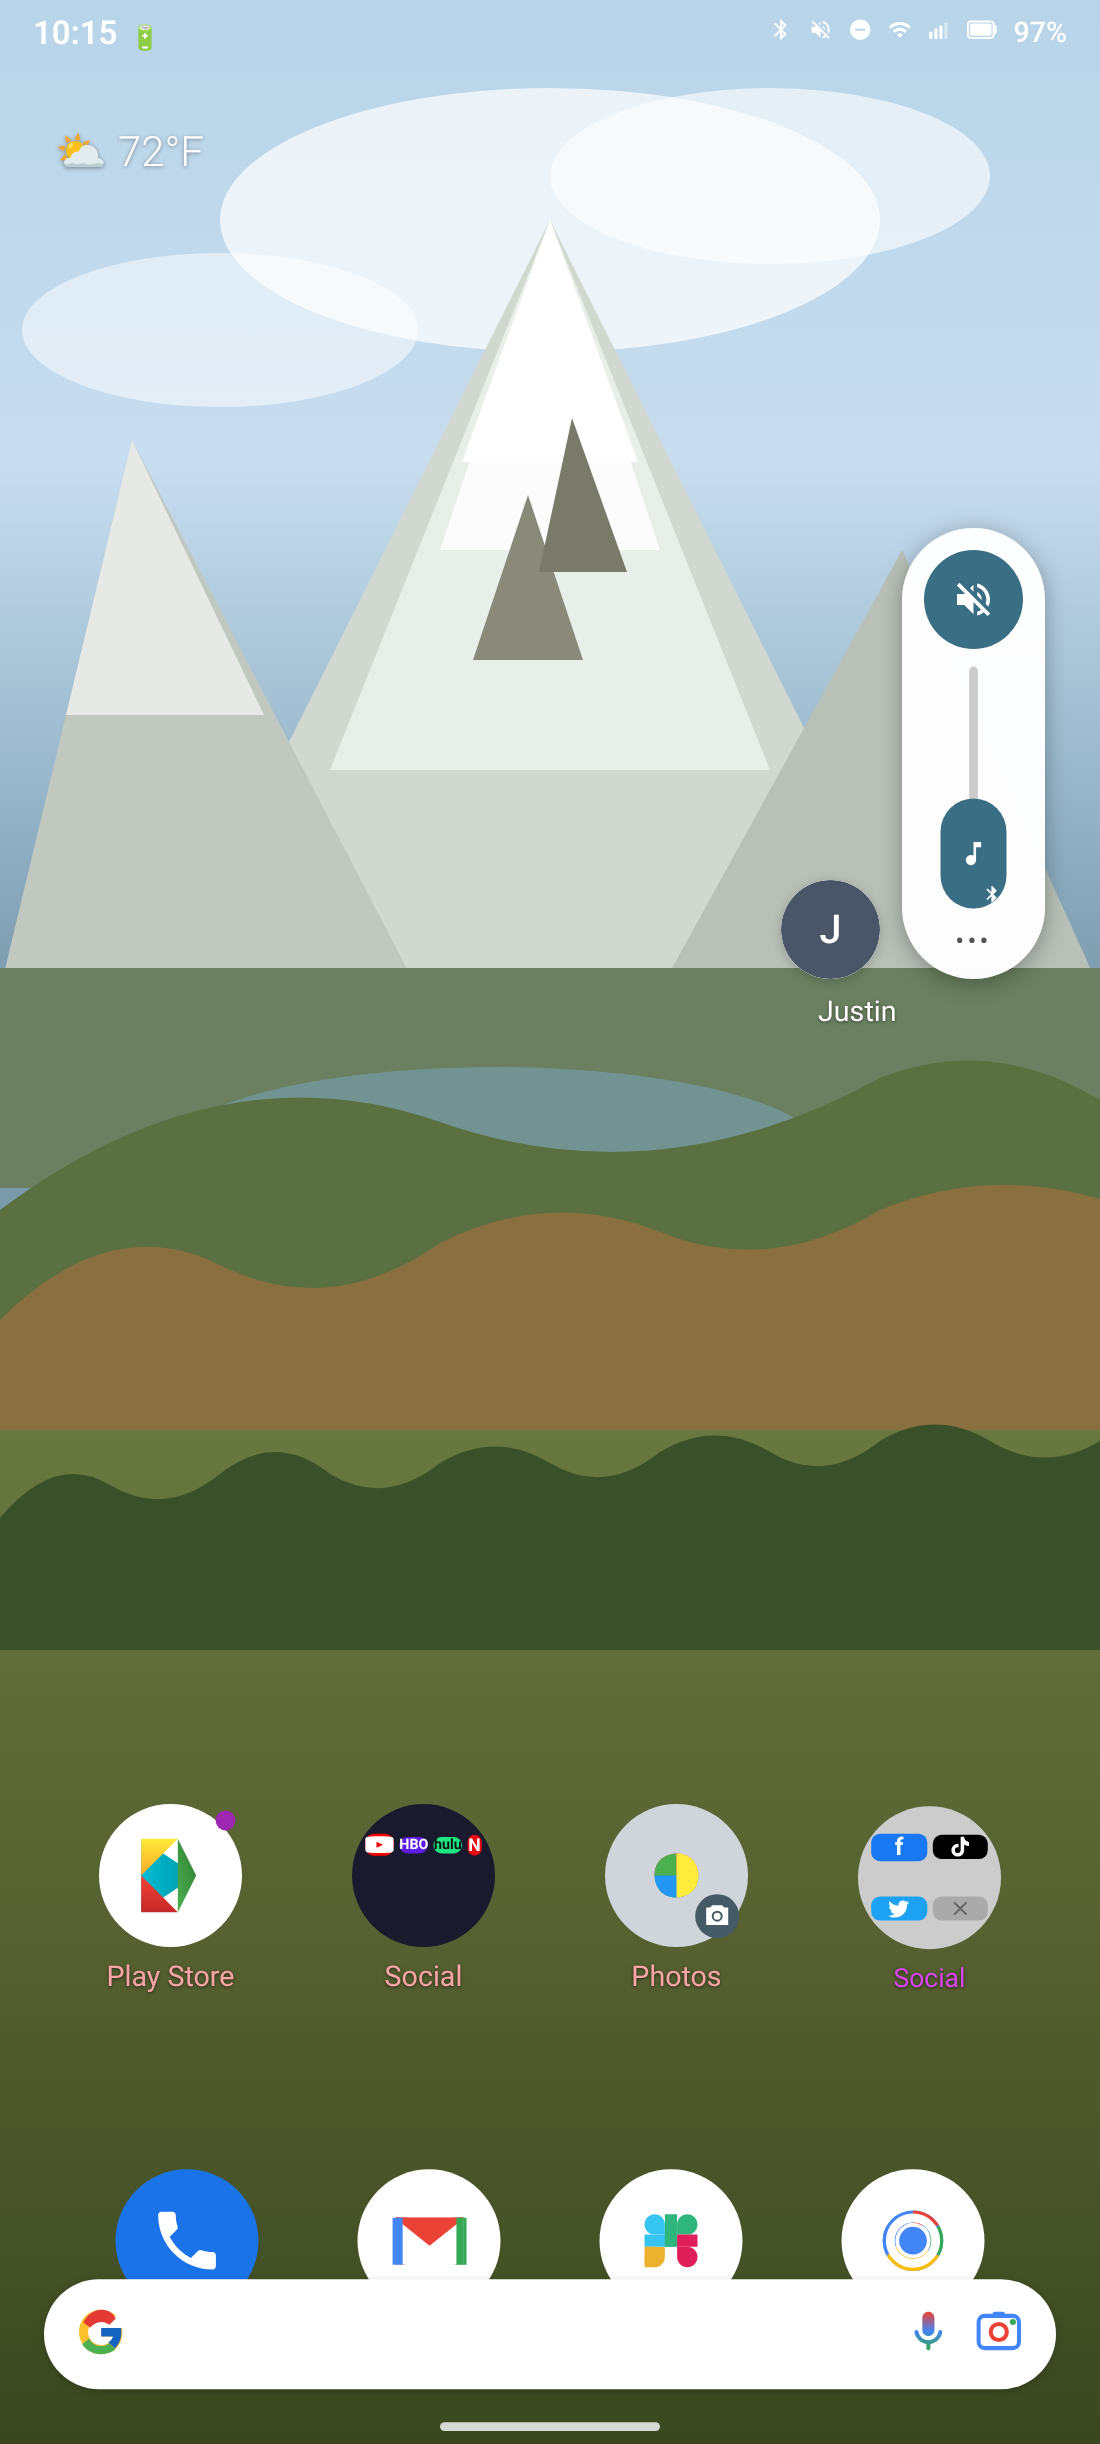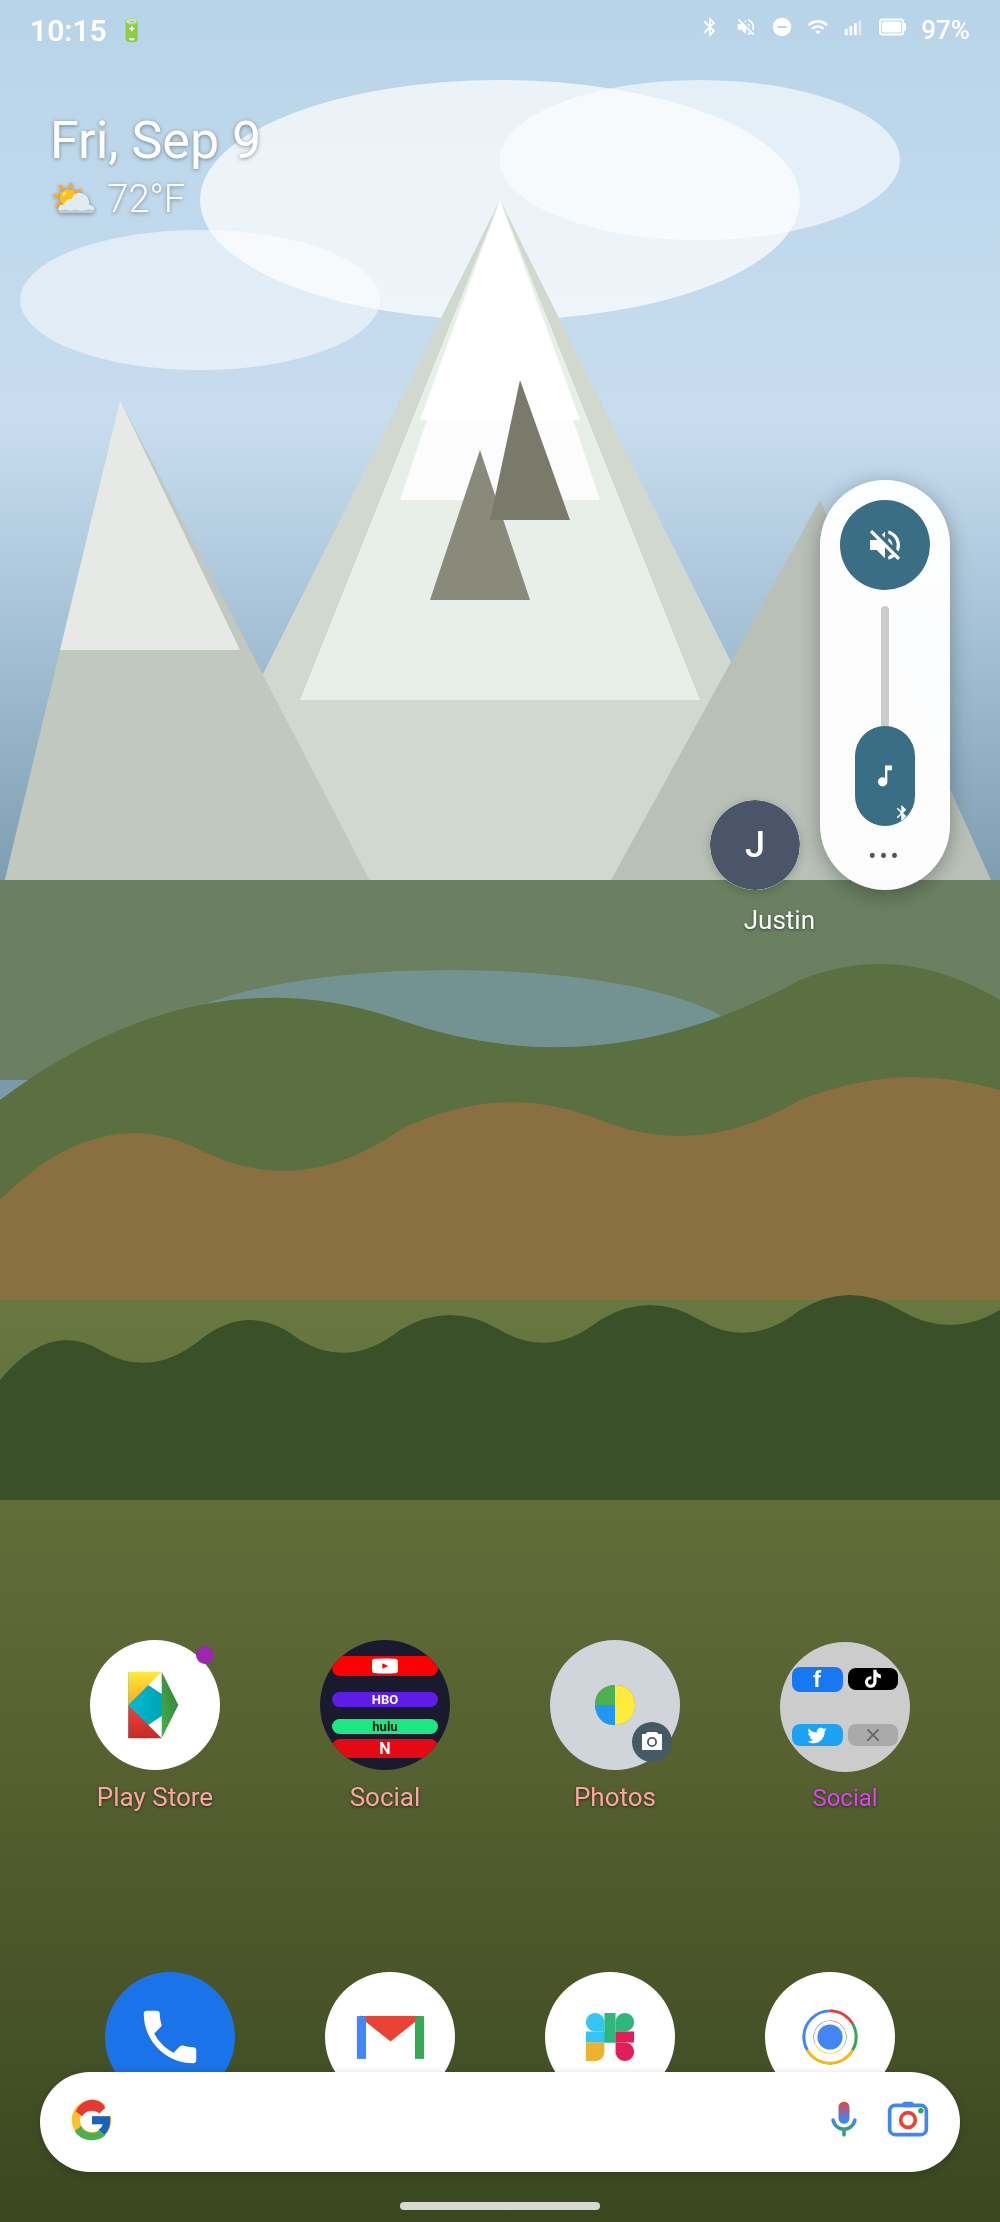--- a/index.html
+++ b/index.html
@@ -44,21 +44,21 @@
       height: 60px;
       display: flex;
       align-items: center;
       justify-content: space-between;
       padding: 0 30px;
       color: white;
       font-size: 28px;
       font-weight: 500;
       z-index: 100;
     }
-    .status-left { display: flex; align-items: center; gap: 12px; }
+    .status-left { display: flex; align-items: flex-end; gap: 12px; }
     .status-right { display: flex; align-items: center; gap: 14px; font-size: 24px; }
 
     
     #date-widget {
       position: absolute;
       top: 110px;
       left: 50px;
       color: white;
       z-index: 10;
     }
@@ -390,21 +390,20 @@
         <rect x="1" y="3" width="25" height="16" rx="3" ry="3" fill="none" stroke="white" stroke-width="2"></rect>
         <rect x="26" y="7" width="3" height="8" rx="1" fill="white"></rect>
         <rect x="3" y="5" width="21" height="12" rx="2" fill="white"></rect>
       </svg>
     </span>
     <span style="font-size:26px;">97%</span>
   </div>
 </div>
 
 <div id="date-widget">
-  <div class="date">Fri, Sep 9</div>
   <div class="weather">
     <span>⛅</span>
     <span>72°F</span>
   </div>
 </div>
 
 <div id="volume-panel">
   <div class="vol-btn-top">
     <svg width="40" height="40" viewBox="0 0 24 24" fill="white">
       <path d="M4.34 2.93L2.93 4.34 7.29 8.7 7 9H3v6h4l5 5v-6.59l4.18 4.18c-.65.49-1.38.88-2.18 1.11v2.06c1.34-.3 2.57-.92 3.61-1.75l2.05 2.05 1.41-1.41L4.34 2.93zM19 12c0 .82-.15 1.61-.41 2.34l1.53 1.53c.56-1.17.88-2.48.88-3.87 0-4.28-2.99-7.86-7-8.77v2.06c2.89.86 5 3.54 5 6.71zm-7-8l-1.88 1.88L12 7.76zm4.5 8c0-1.77-1.02-3.29-2.5-4.03v1.79l2.48 2.48c.01-.08.02-.16.02-.24z"></path>
@@ -462,21 +461,21 @@
           <path d="M8 4 L8 44 L38 24 Z" fill="url(#pg1)"></path>
           <path d="M8 4 L8 24 L28 4 Z" fill="url(#pg2)"></path>
           <path d="M8 44 L8 24 L28 44 Z" fill="url(#pg3)"></path>
           <path d="M38 24 L28 4 L28 44 Z" fill="url(#pg4)"></path>
         </svg>
       </div>
       <span class="app-label">Play Store</span>
     </div>
 
     <div class="app-icon-wrap">
-      <div class="app-icon" style="background:#1a1a2e;padding:12px;display:grid;grid-template-columns:1fr;grid-template-rows:1fr 1fr;gap:5px;border-radius:50%;overflow:hidden;">
+      <div class="app-icon" style="background:#1a1a2e;padding:12px;display:grid;grid-template-columns:1fr 1fr 1fr 1fr;grid-template-rows:1fr 1fr;gap:5px;border-radius:50%;overflow:hidden;">
 
         <div style="background:#ff0000;border-radius:8px;display:flex;align-items:center;justify-content:center;">
           <svg width="26" height="20" viewBox="0 0 48 36" fill="white">
               <path d="M23 4C23 4 7 4 3.2 5C1.2 5.5 0 6.7 0 8.5 0 10.3 0 18 0 18 0 18 0 25.7 0.2 27.5 0.7 29.3 1.9 30.5 3.9 31 7.7 32 24 32 24 32 24 32 40.3 32 44.1 31 46.1 30.5 47.3 29.3 47.8 27.5 48 25.7 48 18 48 18 48 18 48 10.3 47.8 8.5 47.3 6.7 46.1 5.5 44.1 5 40.3 4 24 4 24 4Z"></path>
               <path d="M19 13L19 23L30 18Z" fill="#ff0000"></path>
             </svg>
         </div>
 
         <div style="background:#5d1de4;border-radius:8px;display:flex;align-items:center;justify-content:center;color:white;font-size:13px;font-weight:bold;">HBO</div>
 

